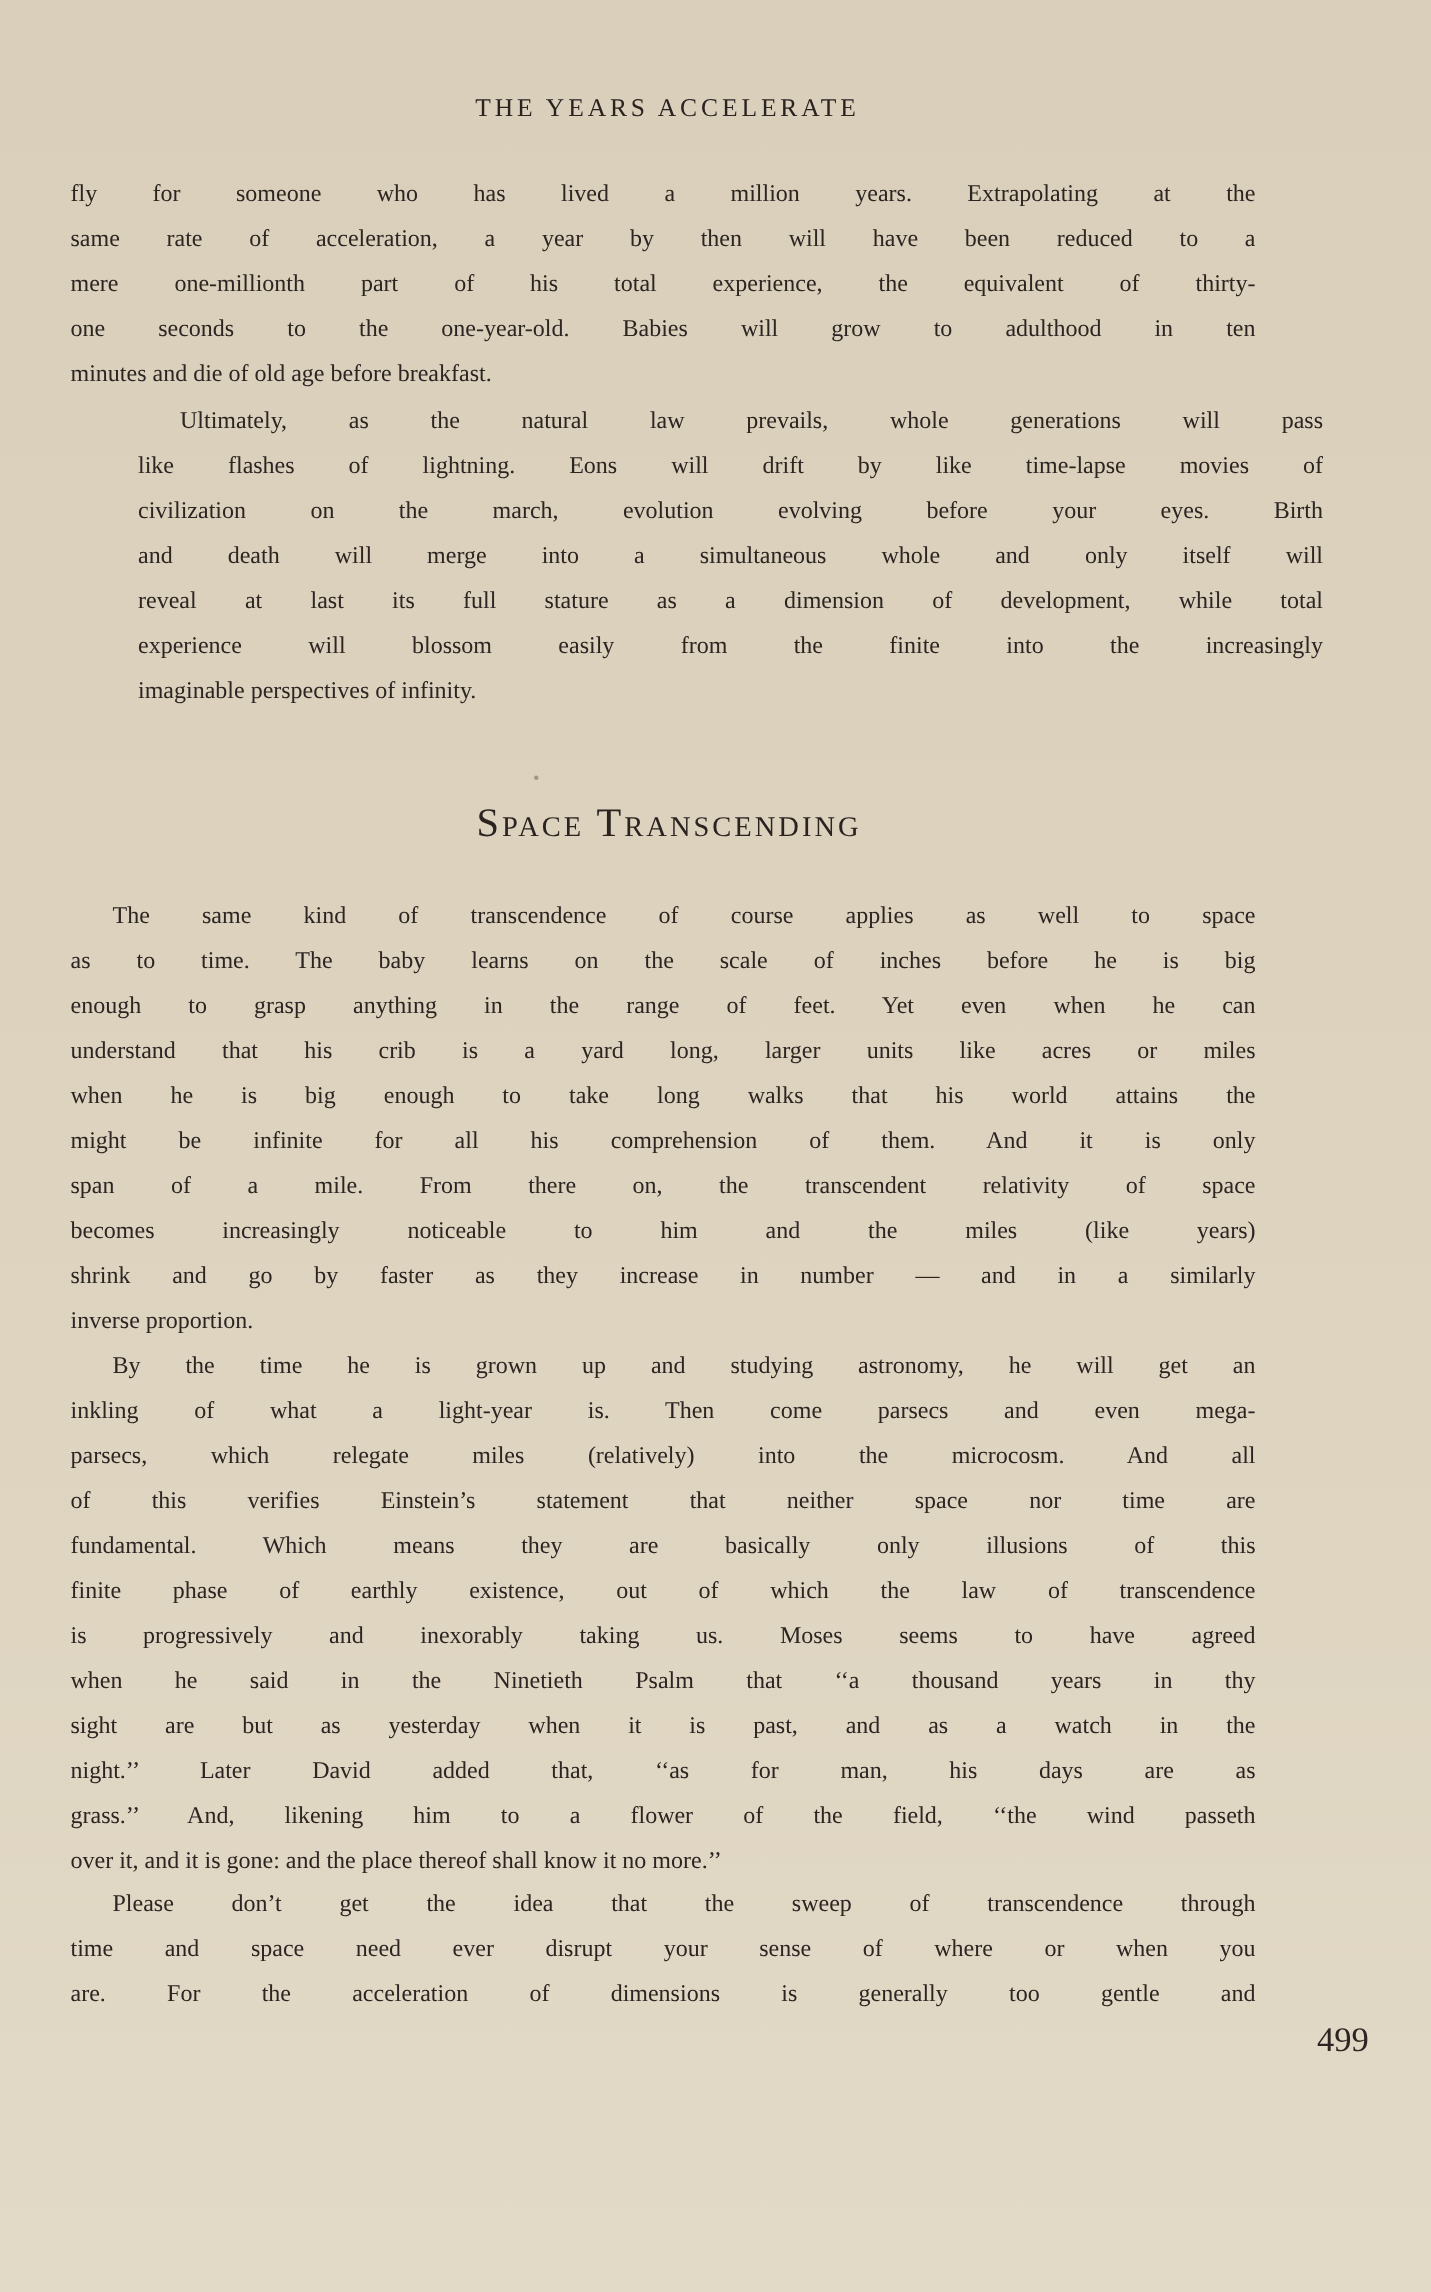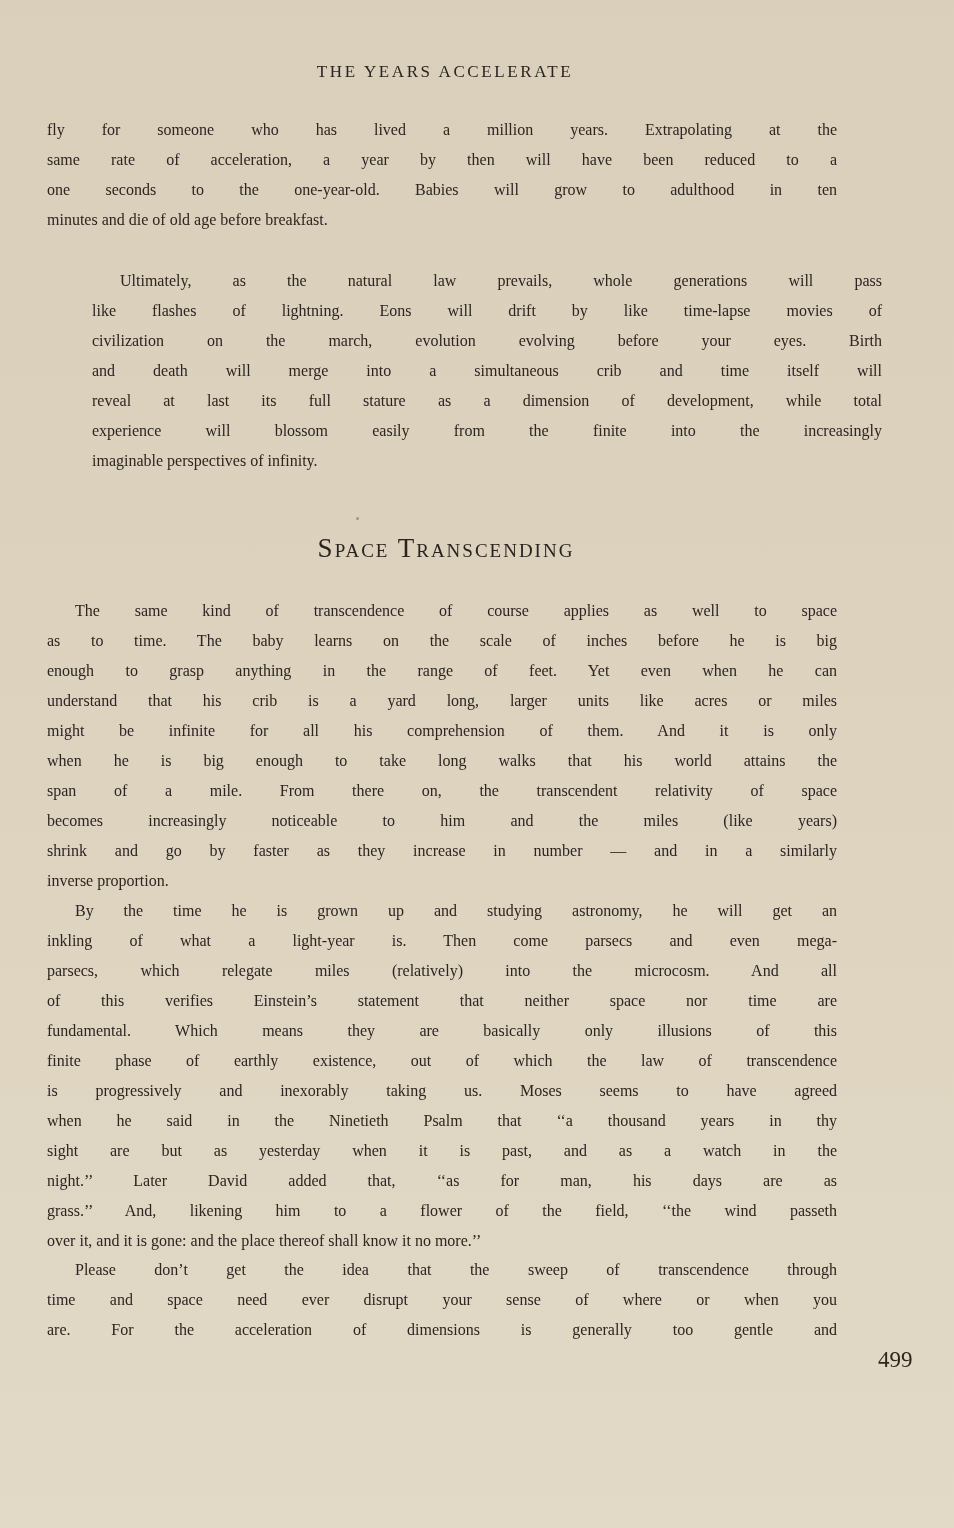--- a/index.html
+++ b/index.html
@@ -91,45 +91,46 @@
 </head>
 <body>
 
 <div class="page">
 
   <div class="running-head">THE YEARS ACCELERATE</div>
 
   <div class="text-block block-1">
     <span class="line">fly for someone who has lived a million years.  Extrapolating at the</span>
     <span class="line">same rate of acceleration, a year by then will have been reduced to a</span>
+    <span class="line">mere one-millionth part of his total experience, the equivalent of thirty-</span>
     <span class="line">one seconds to the one-year-old.  Babies will grow to adulthood in ten</span>
     <span class="line last">minutes and die of old age before breakfast.</span>
   </div>
 
   <div class="text-block block-2">
     <span class="line indent">Ultimately, as the natural law prevails, whole generations will pass</span>
     <span class="line">like flashes of lightning.  Eons will drift by like time-lapse movies of</span>
     <span class="line">civilization on the march, evolution evolving before your eyes.  Birth</span>
-    <span class="line">and death will merge into a simultaneous crib and time itself will</span>
+    <span class="line">and death will merge into a simultaneous whole and only itself will</span>
     <span class="line">reveal at last its full stature as a dimension of development, while total</span>
     <span class="line">experience will blossom easily from the finite into the increasingly</span>
     <span class="line last">imaginable perspectives of infinity.</span>
   </div>
 
   <div class="speck"></div>
 
   <div class="section-title">Space Transcending</div>
 
   <div class="text-block block-3">
     <span class="line indent">The same kind of transcendence of course applies as well to space</span>
     <span class="line">as to time.  The baby learns on the scale of inches before he is big</span>
     <span class="line">enough to grasp anything in the range of feet.  Yet even when he can</span>
     <span class="line">understand that his crib is a yard long, larger units like acres or miles</span>
+    <span class="line">when he is big enough to take long walks that his world attains the</span>
     <span class="line">might be infinite for all his comprehension of them.  And it is only</span>
-    <span class="line">when he is big enough to take long walks that his world attains the</span>
     <span class="line">span of a mile.  From there on, the transcendent relativity of space</span>
     <span class="line">becomes increasingly noticeable to him and the miles (like years)</span>
     <span class="line">shrink and go by faster as they increase in number — and in a similarly</span>
     <span class="line last">inverse proportion.</span>
   </div>
 
   <div class="text-block block-4">
     <span class="line indent">By the time he is grown up and studying astronomy, he will get an</span>
     <span class="line">inkling of what a light-year is.  Then come parsecs and even mega-</span>
     <span class="line">parsecs, which relegate miles (relatively) into the microcosm.  And all</span>

